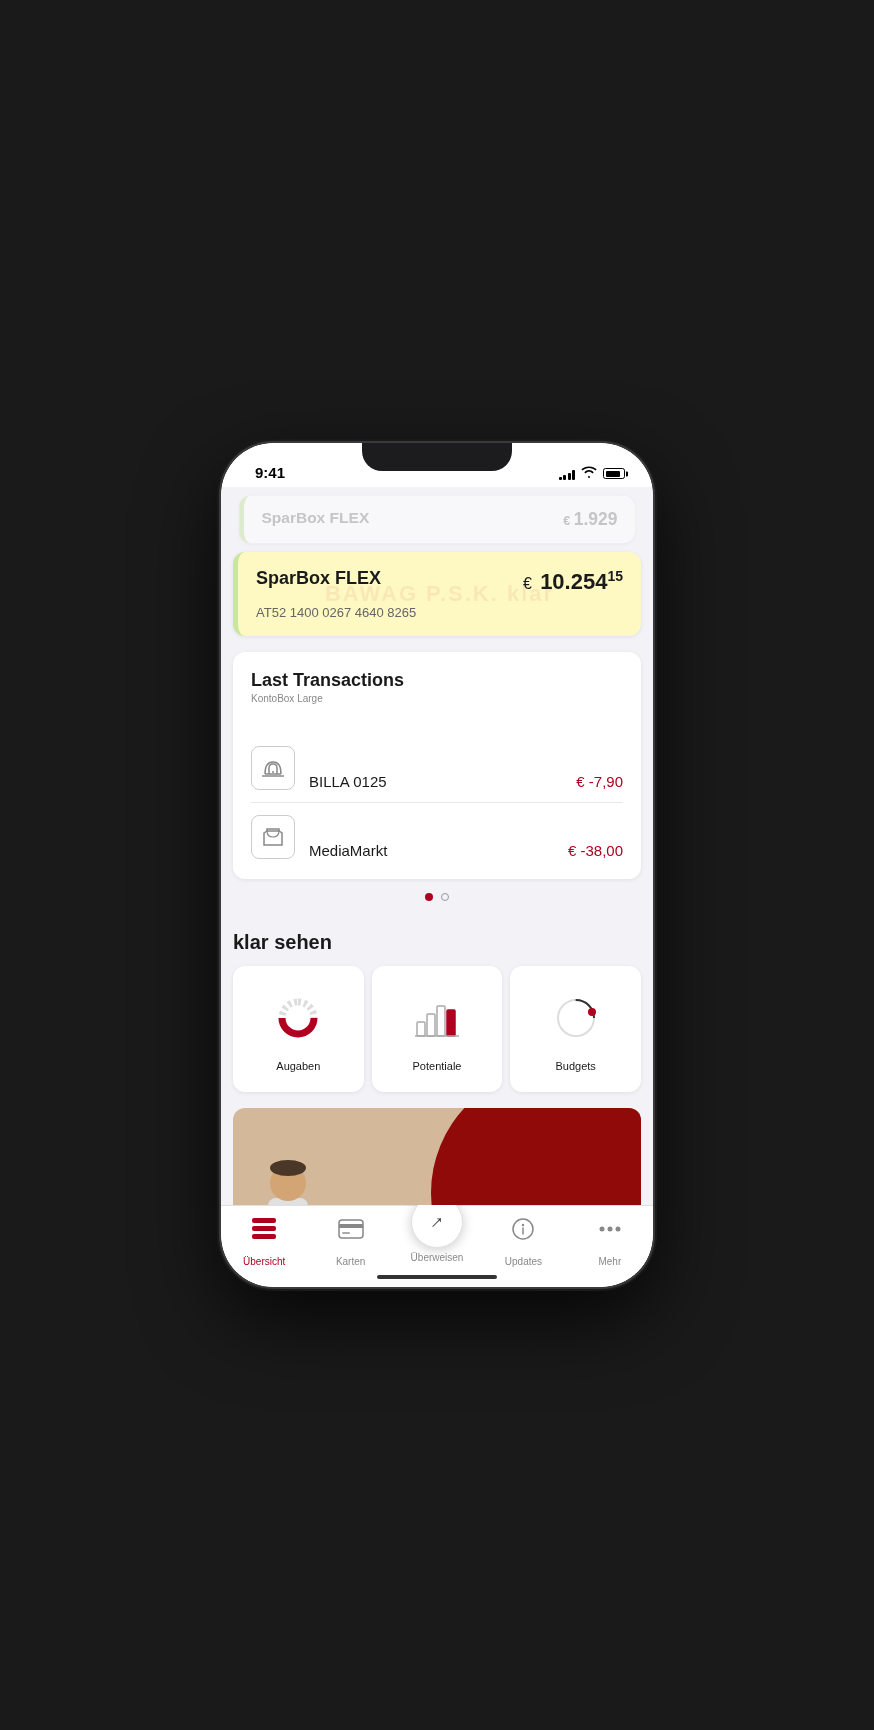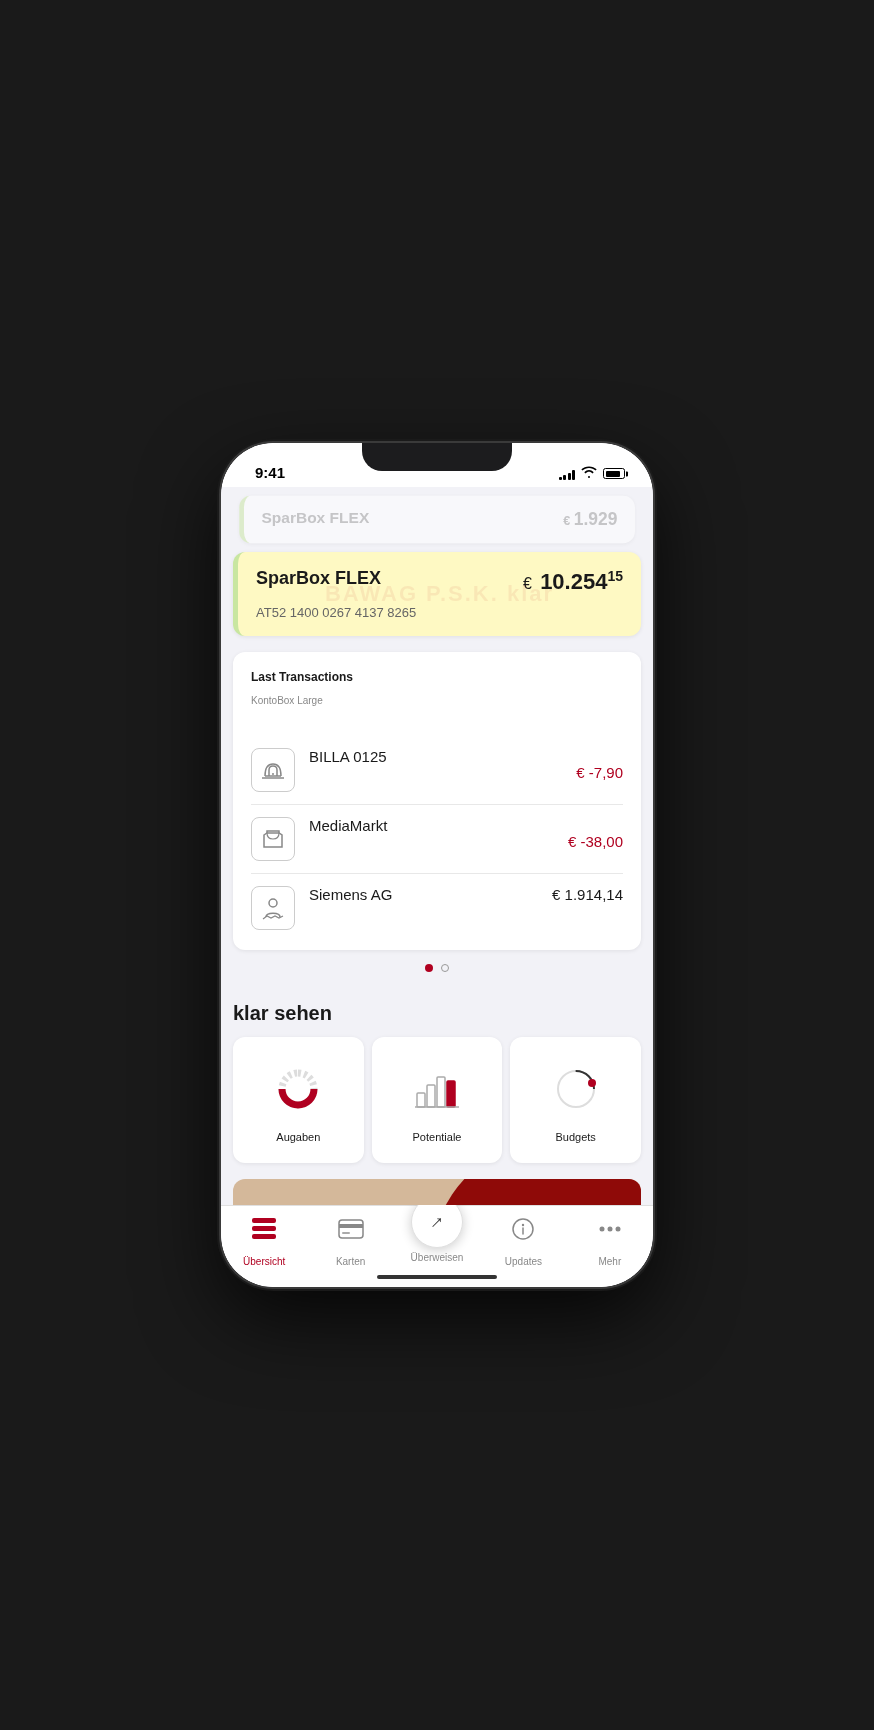--- a/index.html
+++ b/index.html
@@ -221,35 +221,35 @@
     
     .section {
       background: white;
       margin: 16px 12px 0;
       border-radius: 12px;
       padding: 18px 18px 8px;
       box-shadow: 0 1px 4px rgba(0,0,0,0.08);
     }
 
     .section-title {
-      font-size: 12px;
+      font-size: 18px;
       font-weight: 700;
       color: #1a1a1a;
-      margin-bottom: 11px;
+      margin-bottom: 2px;
     }
 
     .section-subtitle {
       font-size: 10px;
       color: #888;
       margin-bottom: 30px;
     }
 
     .transaction-item {
       display: flex;
-      align-items: flex-start;
+      align-items: flex-end;
       padding: 12px 0;
       border-bottom: 1px solid #e8e8e8;
     }
 
     .transaction-item:last-child {
       border-bottom: none;
     }
 
     .transaction-icon {
       width: 44px;
@@ -494,21 +494,21 @@
 
       <div class="account-card">
         <div class="account-card-watermark">BAWAG P.S.K. klar</div>
         <div class="account-header">
           <span class="account-name">SparBox FLEX</span>
           <span class="account-balance">
             <span class="balance-euro">€</span>
             <span>10.254</span><span class="balance-cents">15</span>
           </span>
         </div>
-        <div class="account-iban">AT52 1400 0267 4137 8265</div>
+        <div class="account-iban">AT52 1400 0267 4640 8265</div>
       </div>
 
       <div class="section">
         <div class="section-title">Last Transactions</div>
         <div class="section-subtitle">KontoBox Large</div>
 
         <div class="transaction-item">
           <div class="transaction-icon">
             <svg width="28" height="28" viewBox="0 0 28 28" fill="none">
               <path d="M6 20 Q6 8 14 8 Q22 8 22 20" stroke="#888" stroke-width="1.5" fill="none"></path>
@@ -527,31 +527,20 @@
             <svg width="28" height="28" viewBox="0 0 28 28" fill="none">
               <path d="M5 10 L8 8 L20 8 L23 10 L23 22 L5 22 Z" stroke="#888" stroke-width="1.5" fill="none"></path>
               <path d="M8 8 L8 6 L20 6 L20 8" stroke="#888" stroke-width="1.5" fill="none"></path>
               <path d="M8 8 Q8 14 14 14 Q20 14 20 8" stroke="#888" stroke-width="1.2" fill="none"></path>
             </svg>
           </div>
           <span class="transaction-name">MediaMarkt</span>
           <span class="transaction-amount amount-negative">€ -38,00</span>
         </div>
 
-        <div class="transaction-item">
-          <div class="transaction-icon">
-            <svg width="28" height="28" viewBox="0 0 28 28" fill="none">
-              <circle cx="14" cy="9" r="4" stroke="#888" stroke-width="1.5" fill="none"></circle>
-              <path d="M7 23 C7 18 21 18 21 23" stroke="#888" stroke-width="1.5" fill="none"></path>
-              <path d="M4 25 L8 22 L12 24 L16 22 L20 24 L24 22" stroke="#888" stroke-width="1.2" fill="none"></path>
-            </svg>
-          </div>
-          <span class="transaction-name">Siemens AG</span>
-          <span class="transaction-amount amount-positive">€ 1.914,14</span>
-        </div>
       </div>
 
       <div class="pagination-dots">
         <div class="dot dot-active"></div>
         <div class="dot dot-inactive"></div>
       </div>
 
       <div class="klar-section">
         <div class="klar-title">klar sehen</div>
 

